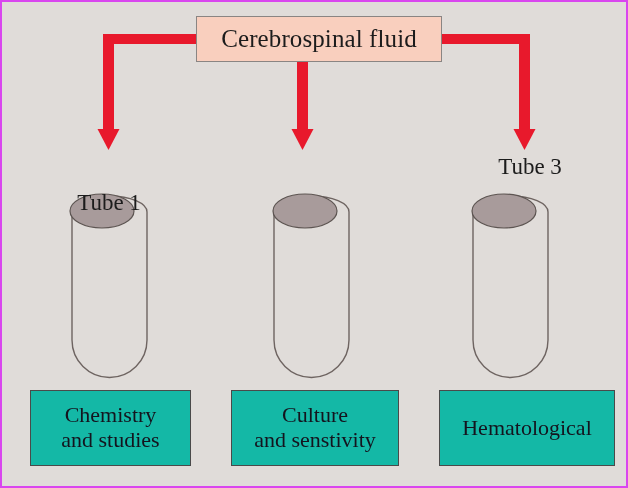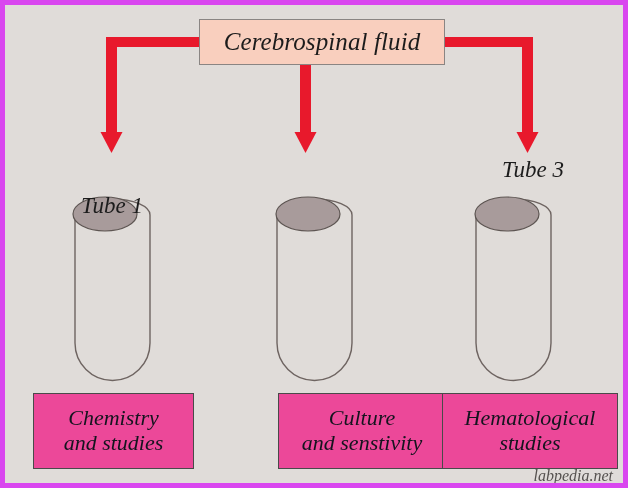--- a/index.html
+++ b/index.html
@@ -10,23 +10,22 @@
   }
   body {
     font-family: "Liberation Serif", "DejaVu Serif", serif;
   }
   #canvas {
     position: relative;
     width: 628px;
     height: 488px;
     background: #e0dcd9;
     box-sizing: border-box;
-    border: 5px solid #d946ef;
+    border: 2px solid #d946ef;
     overflow: hidden;
-    font-style: italic;
   }
   #svg-layer {
     position: absolute;
     left: 0;
     top: 0;
     width: 628px;
     height: 488px;
   }
 
   
@@ -60,37 +59,37 @@
     color: #1c1c1c;
     z-index: 3;
   }
   .tube-label.t1 { left: 42px;  top: 152px; margin-top: 36px; }
   .tube-label.t2 { left: 244px; top: 152px; }
   .tube-label.t3 { left: 463px; top: 152px; }
 
   
   .result-box {
     position: absolute;
-    background: #ec4899;
+    background: #14b8a6;
     border: 1px solid #4a4a4a;
     box-sizing: border-box;
     display: flex;
     flex-direction: column;
     align-items: center;
     justify-content: center;
     z-index: 3;
     line-height: 1.12;
   }
   .result-box .line {
     font-size: 22px;
     color: #14141e;
     white-space: nowrap;
   }
   .result-box.b1 { left: 28px;  top: 388px; width: 161px; height: 76px; }
-  .result-box.b2 { left: 229px; top: 388px; width: 168px; height: 76px; margin-left: 44px; }
+  .result-box.b2 { left: 229px; top: 388px; width: 168px; height: 76px; }
   .result-box.b3 { left: 437px; top: 388px; width: 176px; height: 76px; }
 
   
   .watermark {
     position: absolute;
     right: 10px;
     top: 462px;
     font-size: 16px;
     color: #55514f;
     z-index: 3;
@@ -151,18 +150,16 @@
     <span class="line">and studies</span>
   </div>
 
   <div class="result-box b2">
     <span class="line">Culture</span>
     <span class="line">and senstivity</span>
   </div>
 
   <div class="result-box b3">
     <span class="line">Hematological</span>
-    <span class="line">studies</span>
   </div>
 
-  <div class="watermark">labpedia.net</div>
 
 </div>
 
 </body></html>

